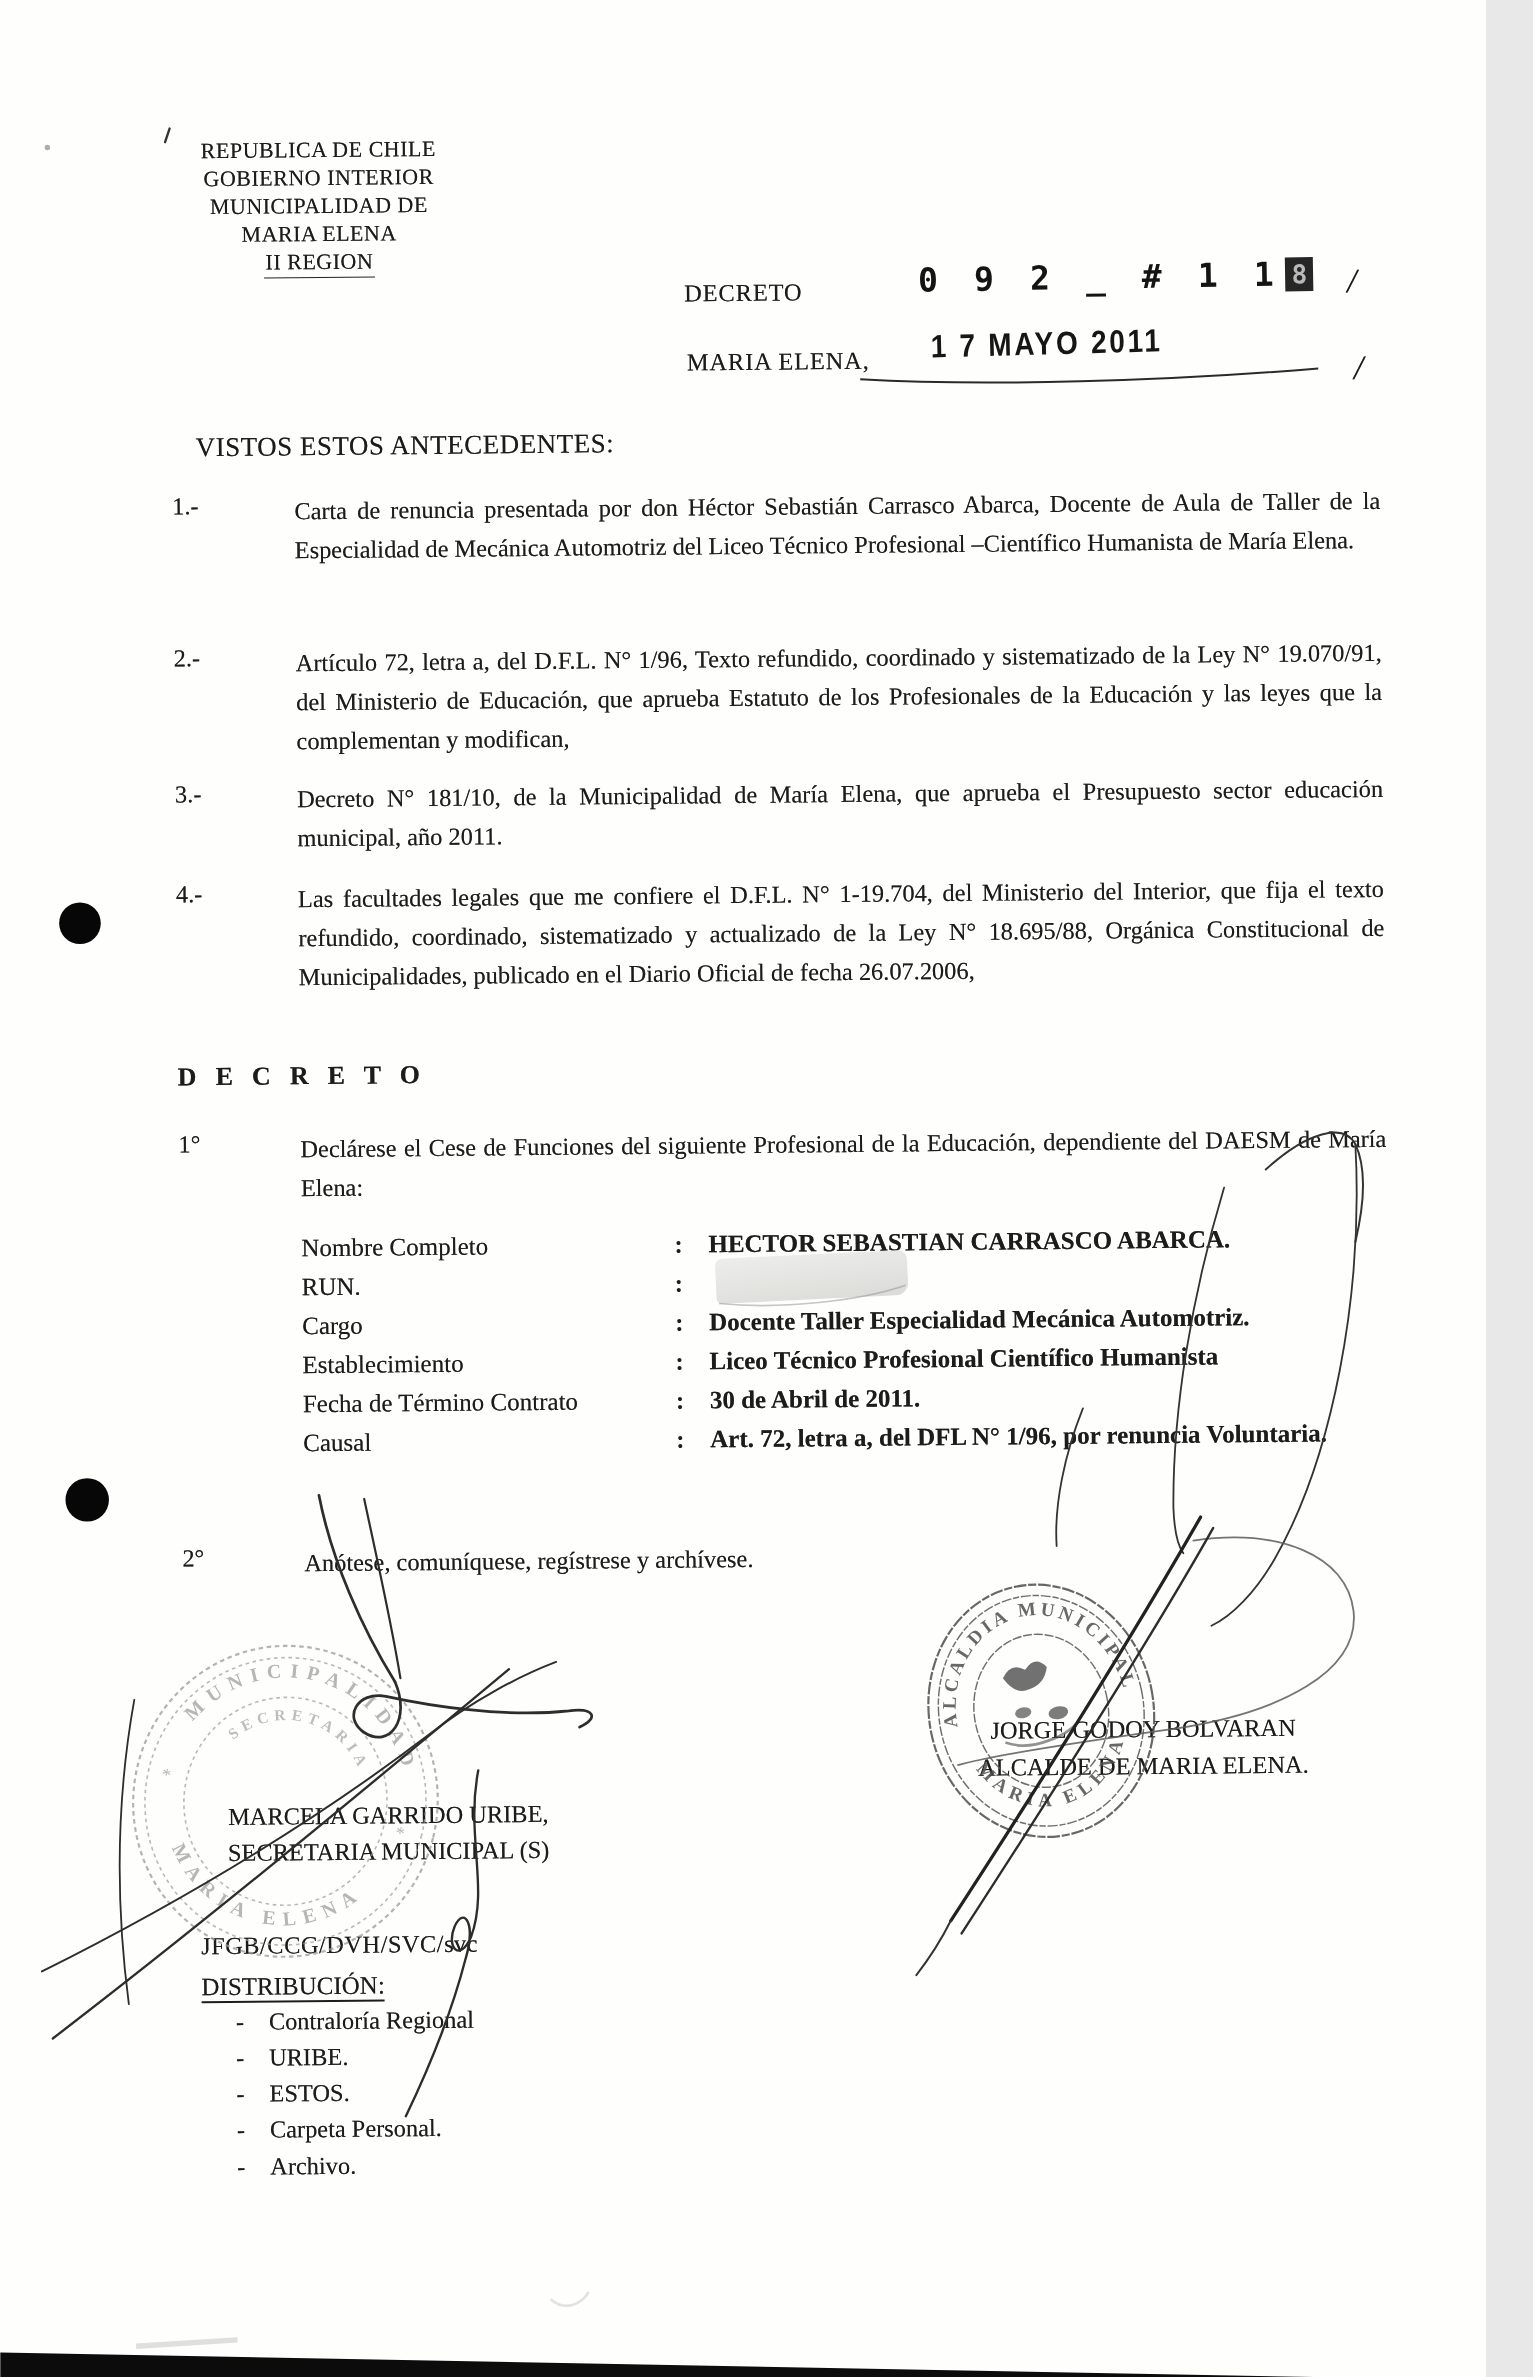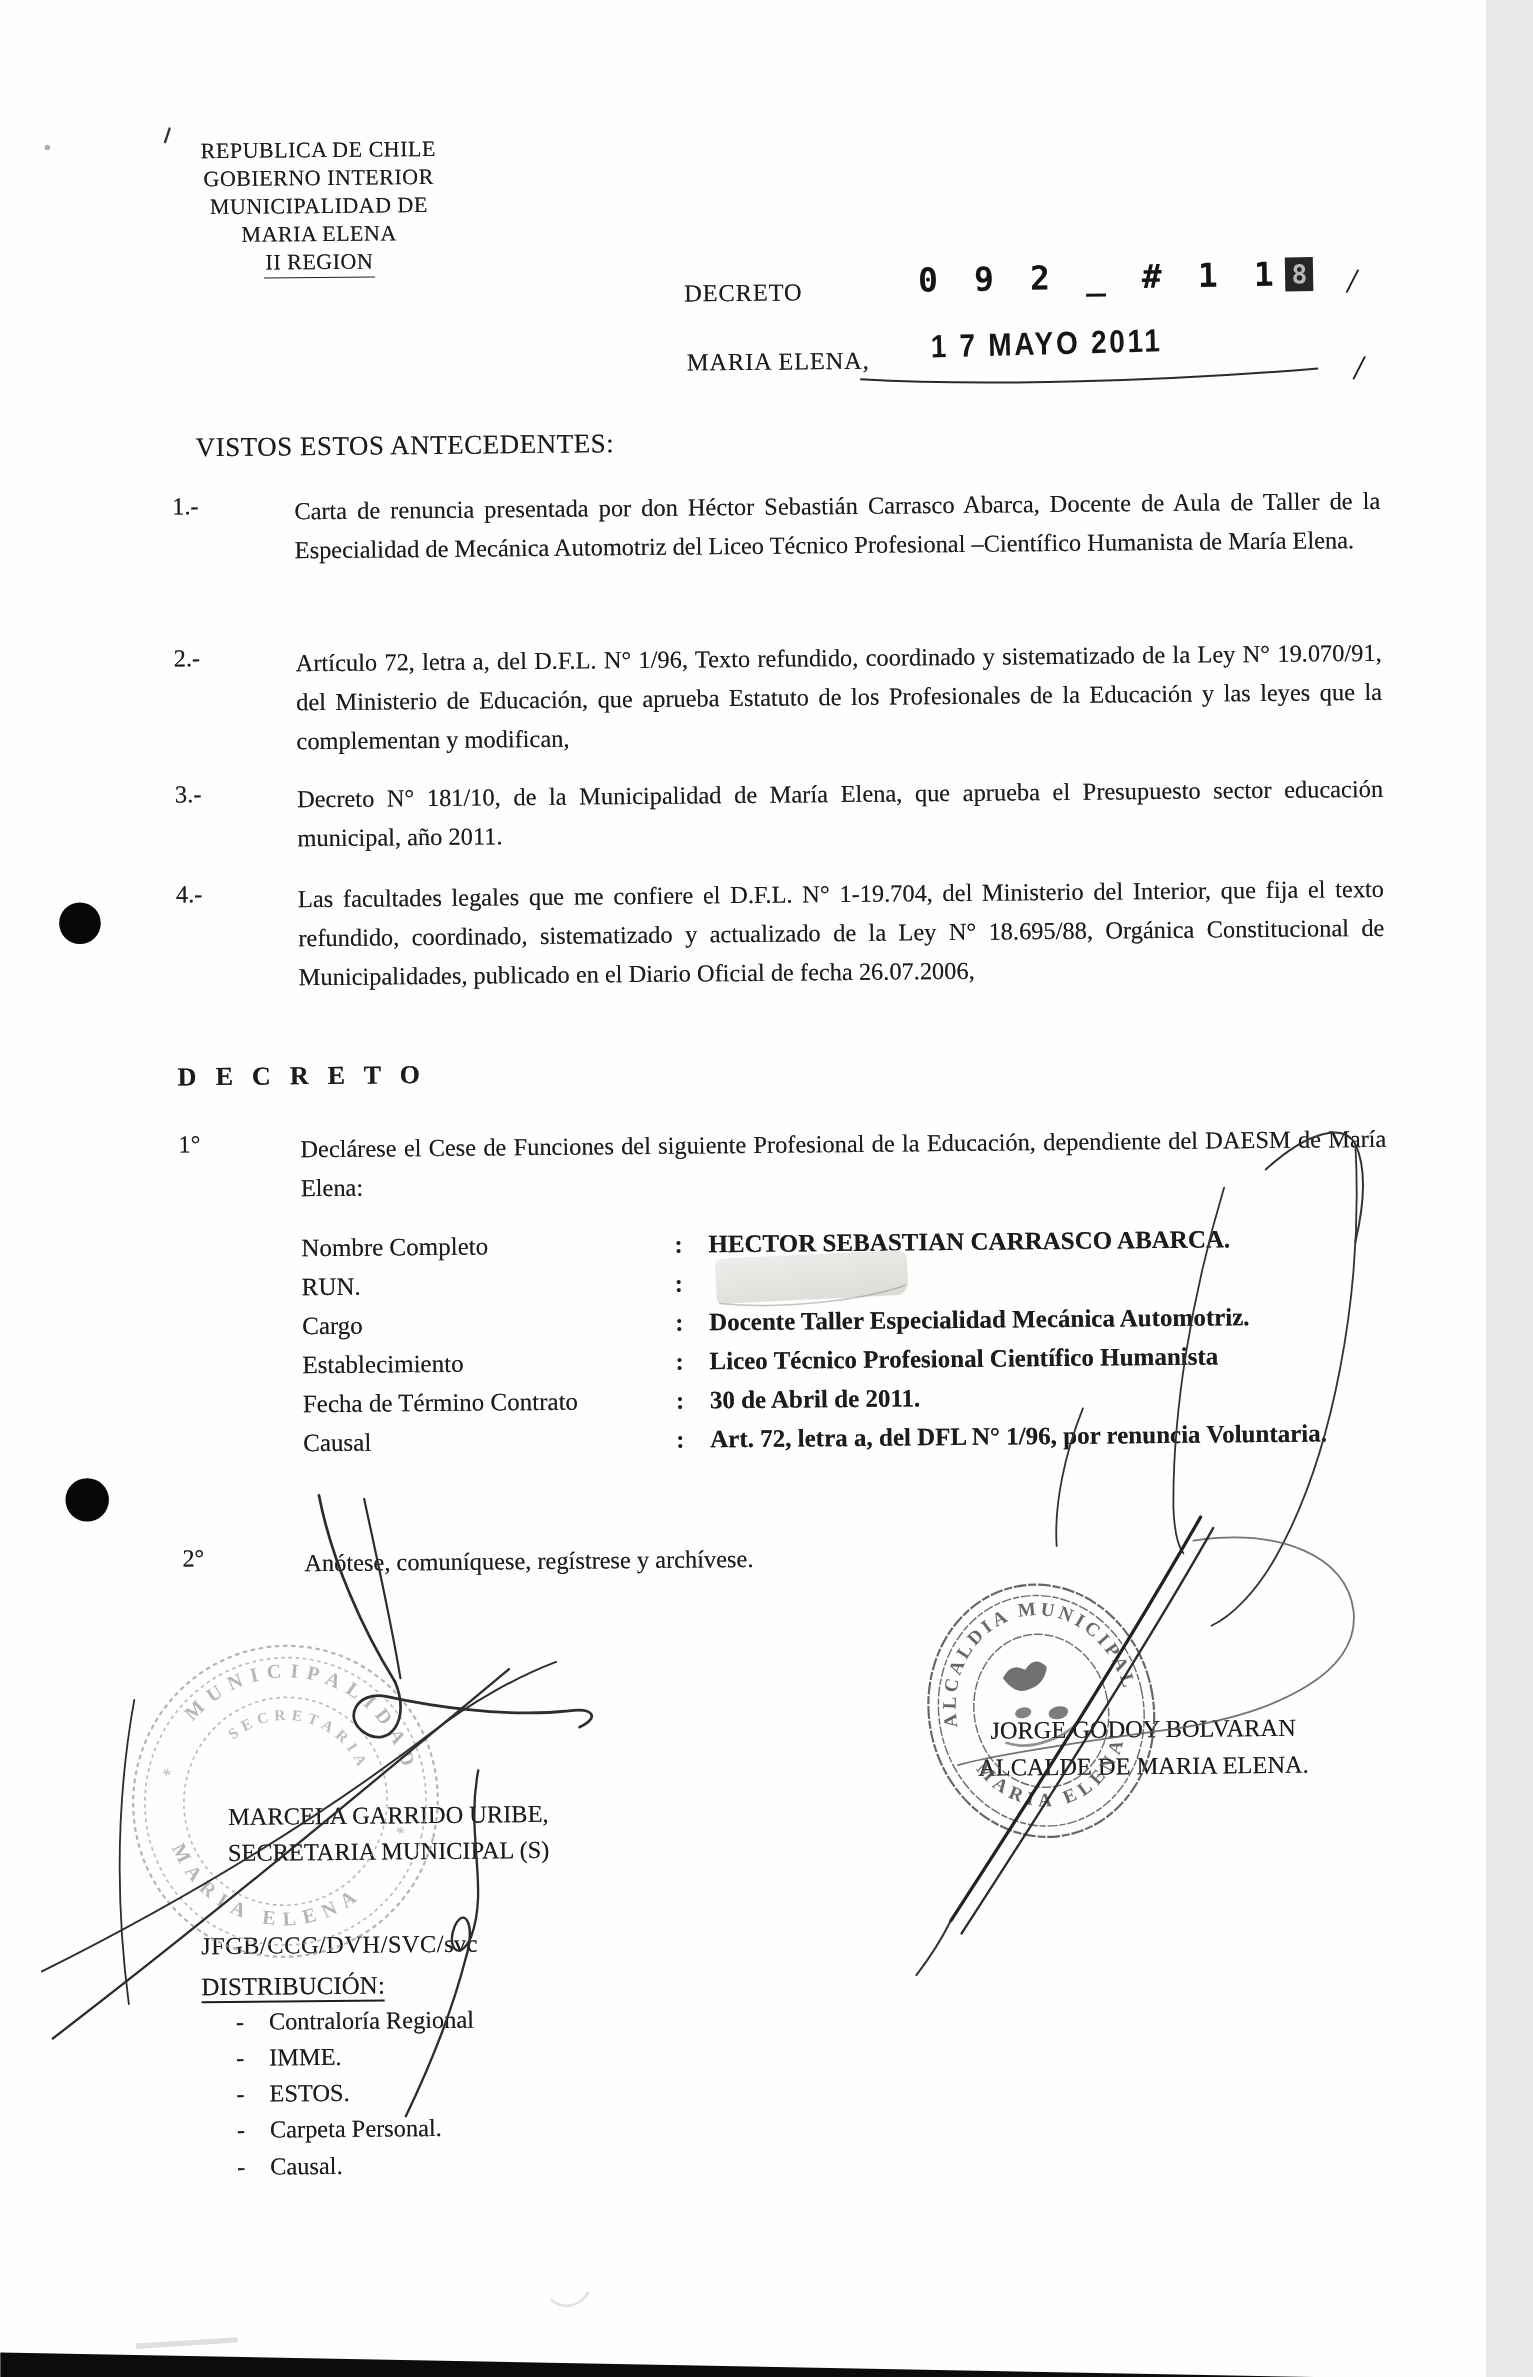--- a/index.html
+++ b/index.html
@@ -158,24 +158,24 @@
     </div>
     <div class="abs sig-right scan-text">
       <div>JORGE GODOY BOLVARAN</div>
       <div>ALCALDE  DE MARIA ELENA.</div>
     </div>
 
     <div class="abs initials scan-text">JFGB/CCG/DVH/SVC/svc</div>
     <div class="abs dist-heading scan-text"><span class="dist-underline">DISTRIBUCIÓN:</span></div>
 
     <div class="dist-row scan-text" style="top:2003px"><span class="dist-dash">-</span><span>Contraloría Regional</span></div>
-    <div class="dist-row scan-text" style="top:2039px"><span class="dist-dash">-</span><span>IMME.</span></div>
+    <div class="dist-row scan-text" style="top:2039px"><span class="dist-dash">-</span><span>URIBE.</span></div>
     <div class="dist-row scan-text" style="top:2075px"><span class="dist-dash">-</span><span>ESTOS.</span></div>
     <div class="dist-row scan-text" style="top:2111px"><span class="dist-dash">-</span><span>Carpeta Personal.</span></div>
-    <div class="dist-row scan-text" style="top:2148px"><span class="dist-dash">-</span><span>Causal.</span></div>
+    <div class="dist-row scan-text" style="top:2148px"><span class="dist-dash">-</span><span>Archivo.</span></div>
 
     <div class="abs scan-text" style="left:1354px; top:268px; font-size:34px; font-style:italic;">/</div>
     <div class="abs scan-text" style="left:1360px; top:355px; font-size:34px; font-style:italic;">/</div>
   </div>
 
   <svg class="overlay" width="1534" height="2377" viewBox="0 0 1694 2626">
 
     <circle cx="88" cy="1020" r="23" fill="#070707"></circle>
     <circle cx="96" cy="1657" r="24" fill="#070707"></circle>
 

